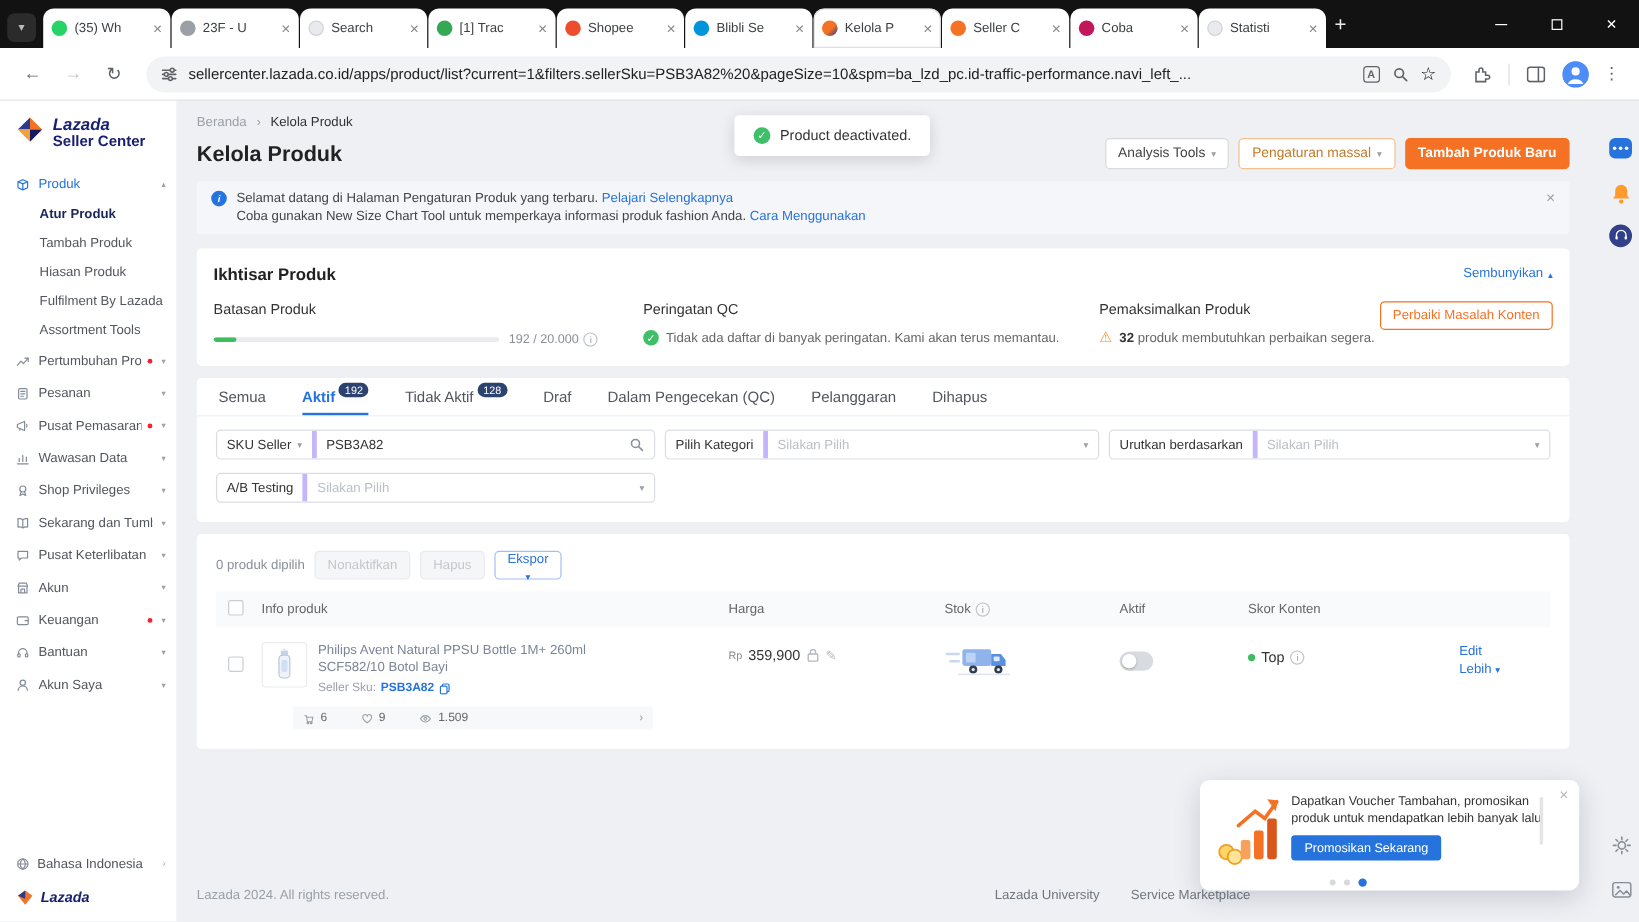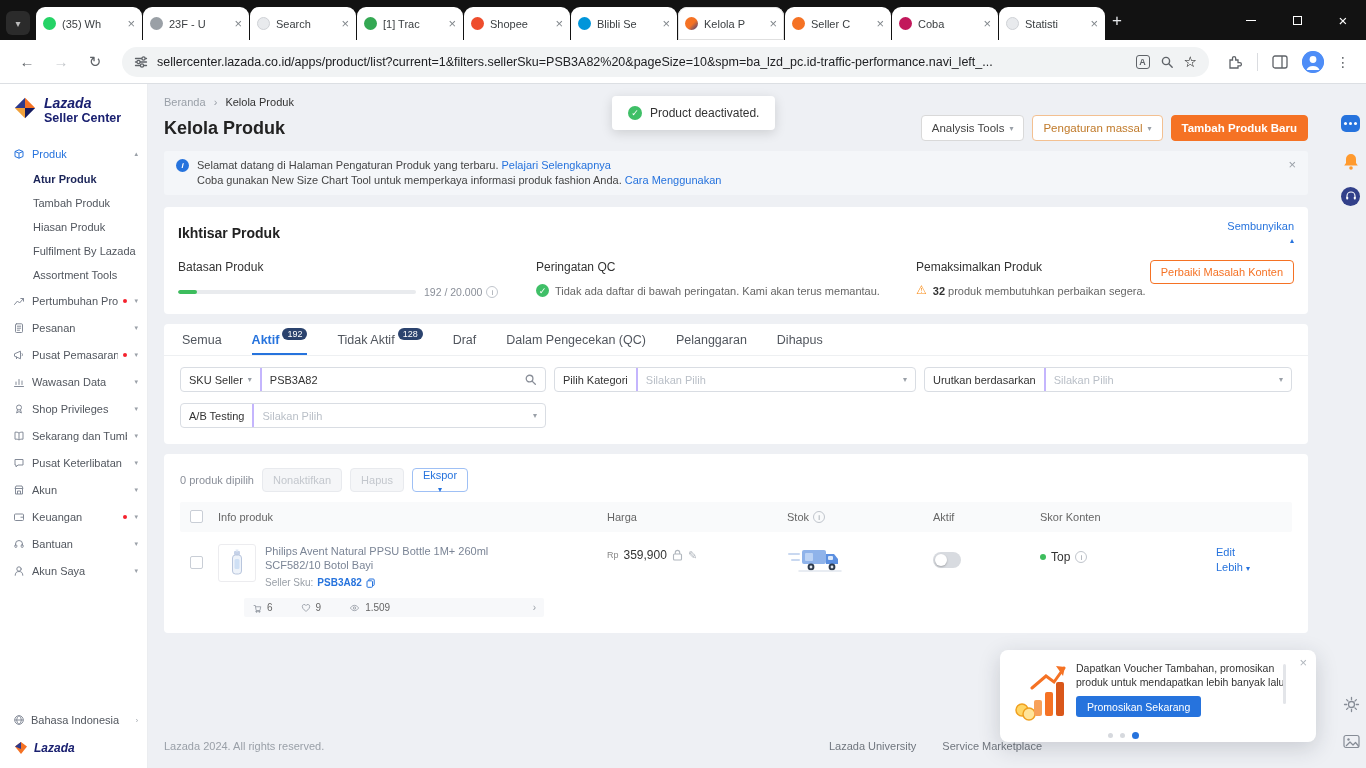--- a/index.html
+++ b/index.html
@@ -72,21 +72,21 @@
 
   .banner { margin-top:10px; background:#f4f6f9; border-radius:3px; padding:7px 34px 7px 12px; display:flex; gap:8px; font-size:11px; color:#444; position:relative; line-height:15px; }
   .info-blue { width:13px; height:13px; border-radius:50%; background:var(--primary-blue,#2673dd); color:#fff; font-size:8px; display:flex; align-items:center; justify-content:center; flex:none; margin-top:1px; font-style:italic; font-weight:bold; }
   .banner a { color:var(--primary-blue,#2673dd); text-decoration:none; margin-left:3px; }
   .banner-close { position:absolute; right:12px; top:6px; color:#9aa0a8; font-size:13px; cursor:pointer; }
 
   .card { background:#fff; border-radius:4px; }
   .overview { margin-top:12px; padding:13px 14px 16px; }
   .ov-head { display:flex; align-items:center; }
   .ov-title { font-size:14px; font-weight:bold; color:#222; }
-  .ov-collapse { margin-left:auto; color:var(--primary-blue,#2673dd); font-size:11px; display:flex; gap:4px; align-items:flex-end; cursor:pointer;flex-direction:column; }
+  .ov-collapse { margin-left:auto; color:var(--primary-blue,#2673dd); font-size:11px; display:flex; gap:4px; align-items:flex-end; cursor:pointer; }
   .ov-cols { display:flex; margin-top:15px; align-items:flex-start; }
   .ov-label { font-size:12px; color:#333; }
   .ov-col1 { width:358px; }
   .prog-row { display:flex; align-items:center; gap:8px; margin-top:12px; }
   .track { width:238px; height:4px; border-radius:2px; background:#e9ebee; overflow:hidden; }
   .fill { height:100%; width:8%; background:var(--success-green,#3dbd5d); border-radius:2px; }
   .prog-val { font-size:10.5px; color:#8a8f99; display:flex; align-items:center; gap:4px; }
   .info-gray { width:12px; height:12px; border-radius:50%; border:1px solid #c0c5cc; color:#9aa0a8; font-size:8px; display:inline-flex; align-items:center; justify-content:center; flex:none; }
   .ov-col2 { width:380px; }
   .ov-note { display:flex; gap:6px; margin-top:10px; font-size:11px; color:#666; align-items:flex-start; line-height:14px; }
@@ -99,21 +99,21 @@
   .tabs-row { display:flex; gap:30px; padding:0 18px; border-bottom:1px solid #eef0f2; height:32px; align-items:stretch; }
   .ptab { font-size:12.5px; color:#51565e; display:flex; align-items:center; position:relative; cursor:pointer; white-space:nowrap; }
   .ptab.active { color:var(--primary-blue,#2673dd); font-weight:bold; }
   .ptab.active::after { content:""; position:absolute; left:0; right:0; bottom:0; height:2px; background:var(--primary-blue,#2673dd); }
   .badge { background:#2b436e; color:#fff; font-size:9px; padding:1px 5px; border-radius:8px; margin-left:3px; transform:translateY(-6px); font-weight:normal; }
   .filter-row { display:flex; align-items:center; gap:10px; padding:13px 16px 0; font-size:11px; color:#333; }
   .chip { background:#f7f8fa; border:1px solid #e8eaee; border-radius:3px; padding:5px 11px; color:#555; cursor:pointer; }
   .reset-btn { margin-left:auto; height:24px; padding:0 12px; border:1px solid #d9d9d9; border-radius:4px; background:#fff; color:#444; font-size:11px; display:inline-flex; align-items:center; cursor:pointer; }
   .inputs-row { display:flex; gap:8px; padding:11px 16px 0; }
   .combo { display:flex; align-items:center; border:1px solid #d9dde3; border-radius:4px; height:25px; font-size:11px; background:#fff; overflow:hidden; }
-  .combo-label { padding:0 8px; color:#333; display:flex; gap:5px; align-items:center; height:100%; border-right:2px solid #c4b5fd; flex:none; }
+  .combo-label { padding:0 8px; color:#333; display:flex; gap:5px; align-items:center; height:100%; border-right:4px solid #c4b5fd; flex:none; }
   .combo-value { flex:1; padding:0 8px; color:#b9bfc7; display:flex; align-items:center; min-width:0; }
   .combo-value.dark { color:#333; }
   .combo input { border:none; outline:none; flex:1; font-size:11px; color:#333; font-family:inherit; min-width:0; }
   .combo .endic { margin:0 8px 0 4px; flex:none; display:flex; }
   .w1 { width:366px; } .w2 { width:362px; } .w3 { flex:1; }
 
   .table-card { margin-top:10px; padding:10px 16px 16px; }
   .action-bar { display:flex; align-items:center; gap:8px; font-size:11px; color:#8a8f99; padding:4px 0 10px; }
   .btn-sm { height:24px; padding:0 10px; border-radius:4px; font-size:11px; display:inline-flex; align-items:center; gap:4px; cursor:pointer; font-family:inherit; }
   .btn-disabled { background:#f5f6f8; color:#c3c7cd; border:1px solid #e8eaee; cursor:default; }
@@ -484,21 +484,21 @@
               <span class="prog-val">
                   <span>192 / 20.000</span>
                   <span class="info-gray">i</span>
                 </span>
             </div>
           </div>
           <div class="ov-col2">
             <div class="ov-label">Peringatan QC</div>
             <div class="ov-note">
                 <span class="check-circ">✓</span>
-                <span>Tidak ada daftar di bawah peringatan. Kami akan terus memantau.</span>
+                <span>Tidak ada daftar di banyak peringatan. Kami akan terus memantau.</span>
               </div>
           </div>
           <div class="ov-col3">
             <div>
               <div class="ov-label">Pemaksimalkan Produk</div>
               <div class="ov-note">
                   <span class="warn-glyph">⚠</span>
                   <span><b style="color:#333;">32</b> <span>produk membutuhkan perbaikan segera.</span></span>
                 </div>
             </div>

